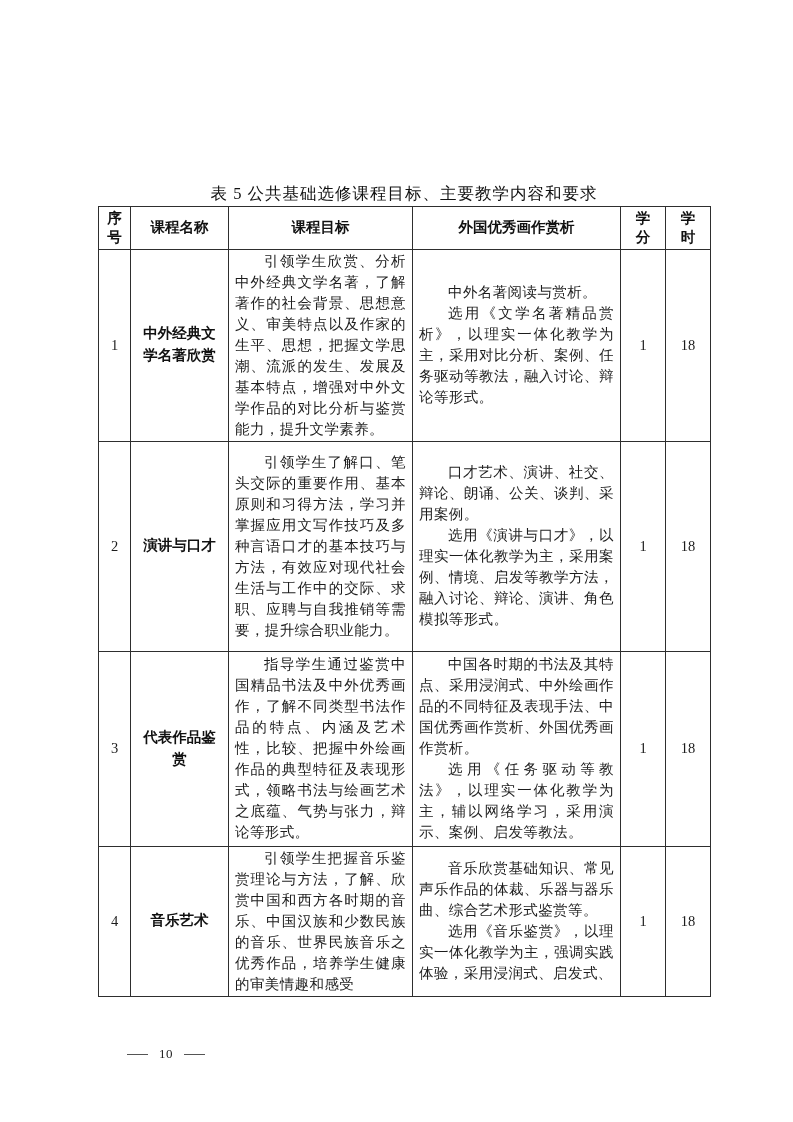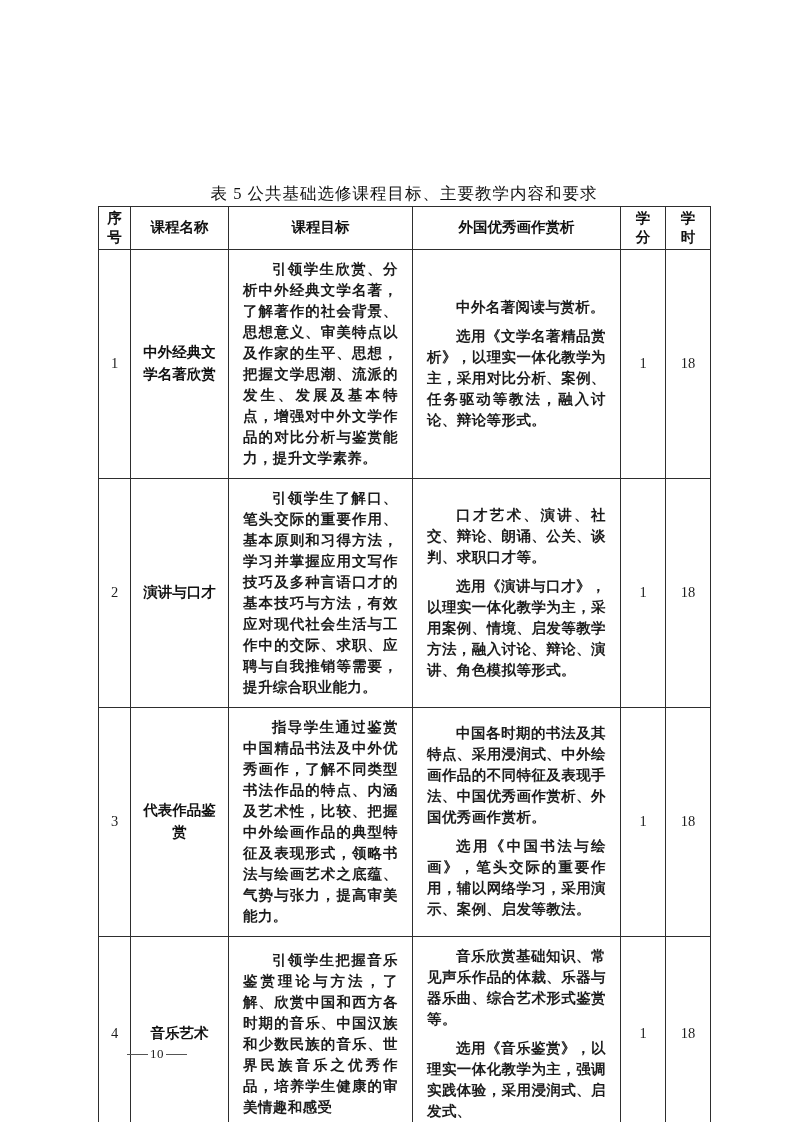--- a/index.html
+++ b/index.html
@@ -79,39 +79,39 @@
   }
   td.cell-text {
     font-size: 14.5px;
     line-height: 21px;
     text-align: justify;
     text-justify: inter-ideograph;
     letter-spacing: 0.4px;
     padding: 1px 5px;
   }
   td.cell-text p {
-    margin: 8px;
+    margin: 0;
     text-indent: 2em;
-    font-weight: bold;
   }
   td.cell-num {
     text-align: center;
     font-size: 14.5px;
   }
   tr.row-h  { height: 42px; }
   tr.row-1  { height: 189px; }
   tr.row-2  { height: 210px; }
   tr.row-3  { height: 195px; }
   tr.row-4  { height: 148px; }
   .footer {
     position: absolute;
     left: 127px;
     top: 1046px;
     display: flex;
     align-items: center;
+    gap: 9px;
     font-size: 13px;
     color: #222;
   }
   .footer .rule {
     width: 21px;
     height: 0;
     border-top: 1.4px solid #555;
   }
   .footer .num {
     padding: 0 2px;
@@ -158,35 +158,35 @@
         <td class="cell-num">1</td>
         <td class="cell-num">18</td>
       </tr>
       <tr class="row-2">
         <td class="cell-no">2</td>
         <td class="cell-name">演讲与口才</td>
         <td class="cell-text">
           <p>引领学生了解口、笔头交际的重要作用、基本原则和习得方法，学习并掌握应用文写作技巧及多种言语口才的基本技巧与方法，有效应对现代社会生活与工作中的交际、求职、应聘与自我推销等需要，提升综合职业能力。</p>
         </td>
         <td class="cell-text">
-          <p>口才艺术、演讲、社交、辩论、朗诵、公关、谈判、求职口才等。</p>
+          <p>口才艺术、演讲、社交、辩论、朗诵、公关、谈判、采用案例。</p>
           <p>选用《演讲与口才》，以理实一体化教学为主，采用案例、情境、启发等教学方法，融入讨论、辩论、演讲、角色模拟等形式。</p>
         </td>
         <td class="cell-num">1</td>
         <td class="cell-num">18</td>
       </tr>
       <tr class="row-3">
         <td class="cell-no">3</td>
         <td class="cell-name">代表作品鉴赏</td>
         <td class="cell-text">
-          <p>指导学生通过鉴赏中国精品书法及中外优秀画作，了解不同类型书法作品的特点、内涵及艺术性，比较、把握中外绘画作品的典型特征及表现形式，领略书法与绘画艺术之底蕴、气势与张力，提高审美能力。</p>
+          <p>指导学生通过鉴赏中国精品书法及中外优秀画作，了解不同类型书法作品的特点、内涵及艺术性，比较、把握中外绘画作品的典型特征及表现形式，领略书法与绘画艺术之底蕴、气势与张力，辩论等形式。</p>
         </td>
         <td class="cell-text">
           <p>中国各时期的书法及其特点、采用浸润式、中外绘画作品的不同特征及表现手法、中国优秀画作赏析、外国优秀画作赏析。</p>
-          <p>选用《中国书法与绘画》，笔头交际的重要作用，辅以网络学习，采用演示、案例、启发等教法。</p>
+          <p>选用《任务驱动等教法》，以理实一体化教学为主，辅以网络学习，采用演示、案例、启发等教法。</p>
         </td>
         <td class="cell-num">1</td>
         <td class="cell-num">18</td>
       </tr>
       <tr class="row-4">
         <td class="cell-no">4</td>
         <td class="cell-name">音乐艺术</td>
         <td class="cell-text">
           <p>引领学生把握音乐鉴赏理论与方法，了解、欣赏中国和西方各时期的音乐、中国汉族和少数民族的音乐、世界民族音乐之优秀作品，培养学生健康的审美情趣和感受</p>
         </td>

